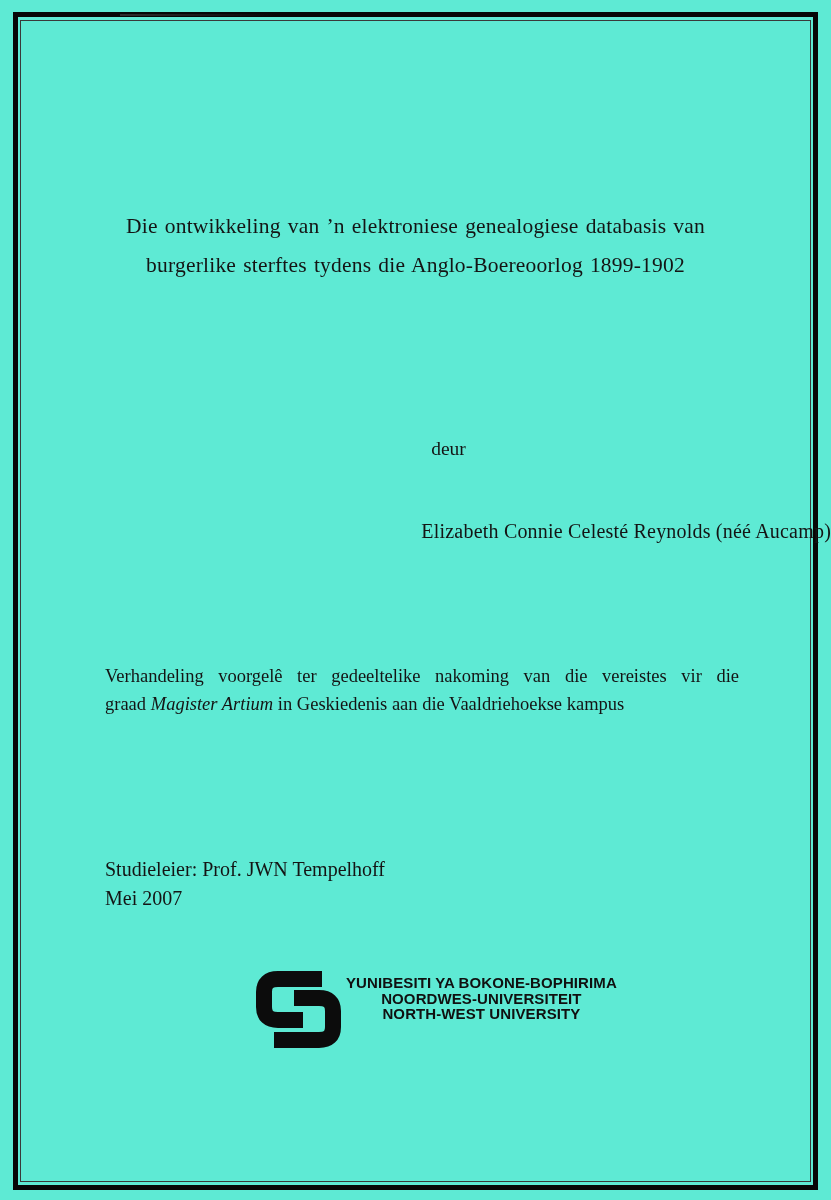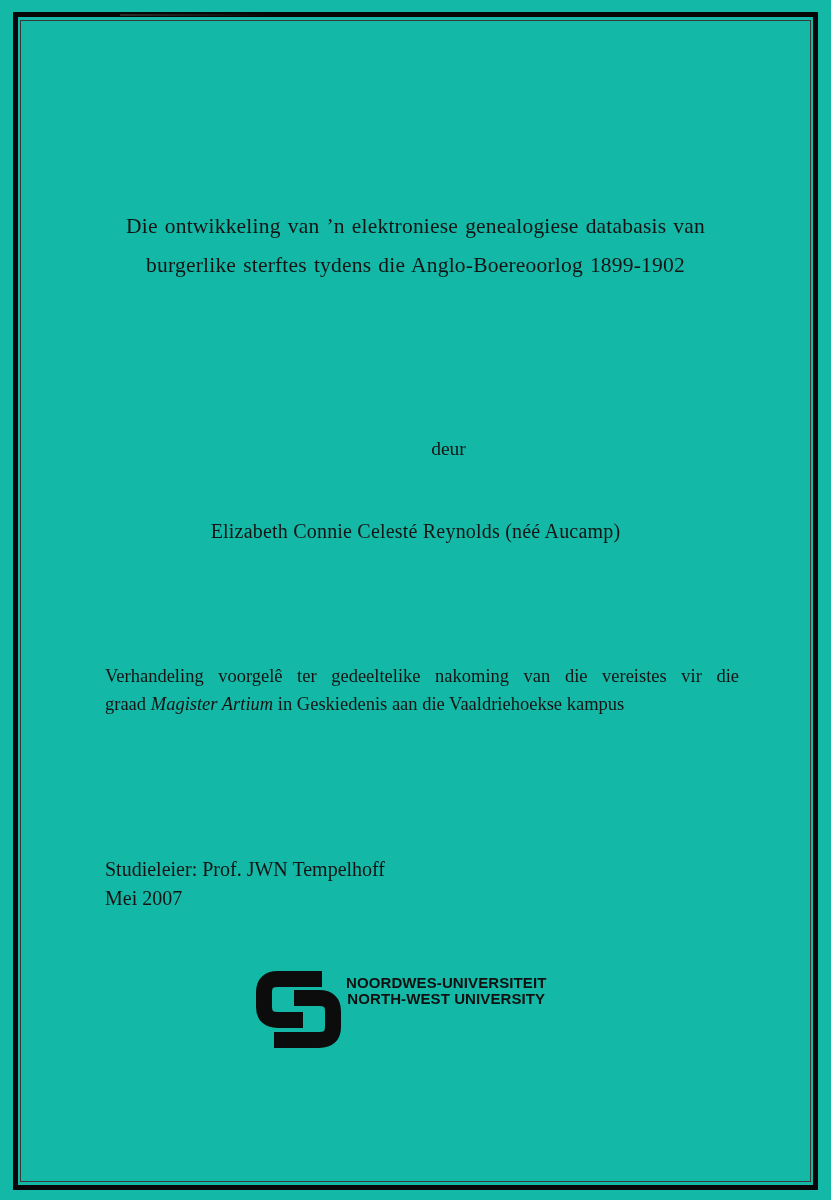--- a/index.html
+++ b/index.html
@@ -1,20 +1,20 @@
 <!DOCTYPE html>
 <html><head>
 <meta charset="utf-8">
 <style>
   html,body { margin:0; padding:0; background:#e8e8e8; }
   .page {
     position:relative;
     width:831px; height:1200px;
     margin:0 auto;
-    background:#14b8a6;
+    background:#5eead4;
     color:#141414;
     font-family:"Liberation Serif", "DejaVu Serif", serif;
     overflow:hidden;
     text-decoration:underline;
   }
   
   .frame-outer {
     position:absolute; top:12px; left:13px; right:13px; bottom:10px;
     border:5px solid #070707;
   }
@@ -28,21 +28,21 @@
     font-size:21.5px; line-height:39px;
     word-spacing:1.5px; letter-spacing:0.2px;
     white-space:nowrap;
   }
   .byline {
     position:absolute; top:438px; left:0; width:831px;
     text-align:center; font-size:19.5px;margin-left:33px;
   }
   .author {
     position:absolute; top:520px; left:0; width:831px;
-    text-align:center; font-size:20px; letter-spacing:0.2px;
+    text-align:right; font-size:20px; letter-spacing:0.2px;
   }
   .submission {
     position:absolute; top:663px; left:105px; width:634px;
     font-size:18.5px; line-height:27.5px;
   }
   .submission .just {
     text-align:justify;
     text-align-last:justify;
   }
   .submission .ital { font-style:italic; }
@@ -103,18 +103,19 @@
   <div class="logo">
     <span class="logo-mark">
       <svg width="85" height="77" viewBox="0 0 85 77" xmlns="http://www.w3.org/2000/svg" aria-hidden="true">
 
         <path d="M 66,8 H 22 Q 8,8 8,21 V 36 Q 8,49 22,49 H 47" fill="none" stroke="#0c0c0c" stroke-width="16"></path>
 
         <path d="M 18,69 H 63 Q 77,69 77,56 V 40 Q 77,27 63,27 H 38" fill="none" stroke="#0c0c0c" stroke-width="16"></path>
       </svg>
     </span>
     <div class="logo-text">
+      <div>YUNIBESITI YA BOKONE-BOPHIRIMA</div>
       <div>NOORDWES-UNIVERSITEIT</div>
       <div>NORTH-WEST UNIVERSITY</div>
     </div>
   </div>
 
 </div>
 
 </body></html>

